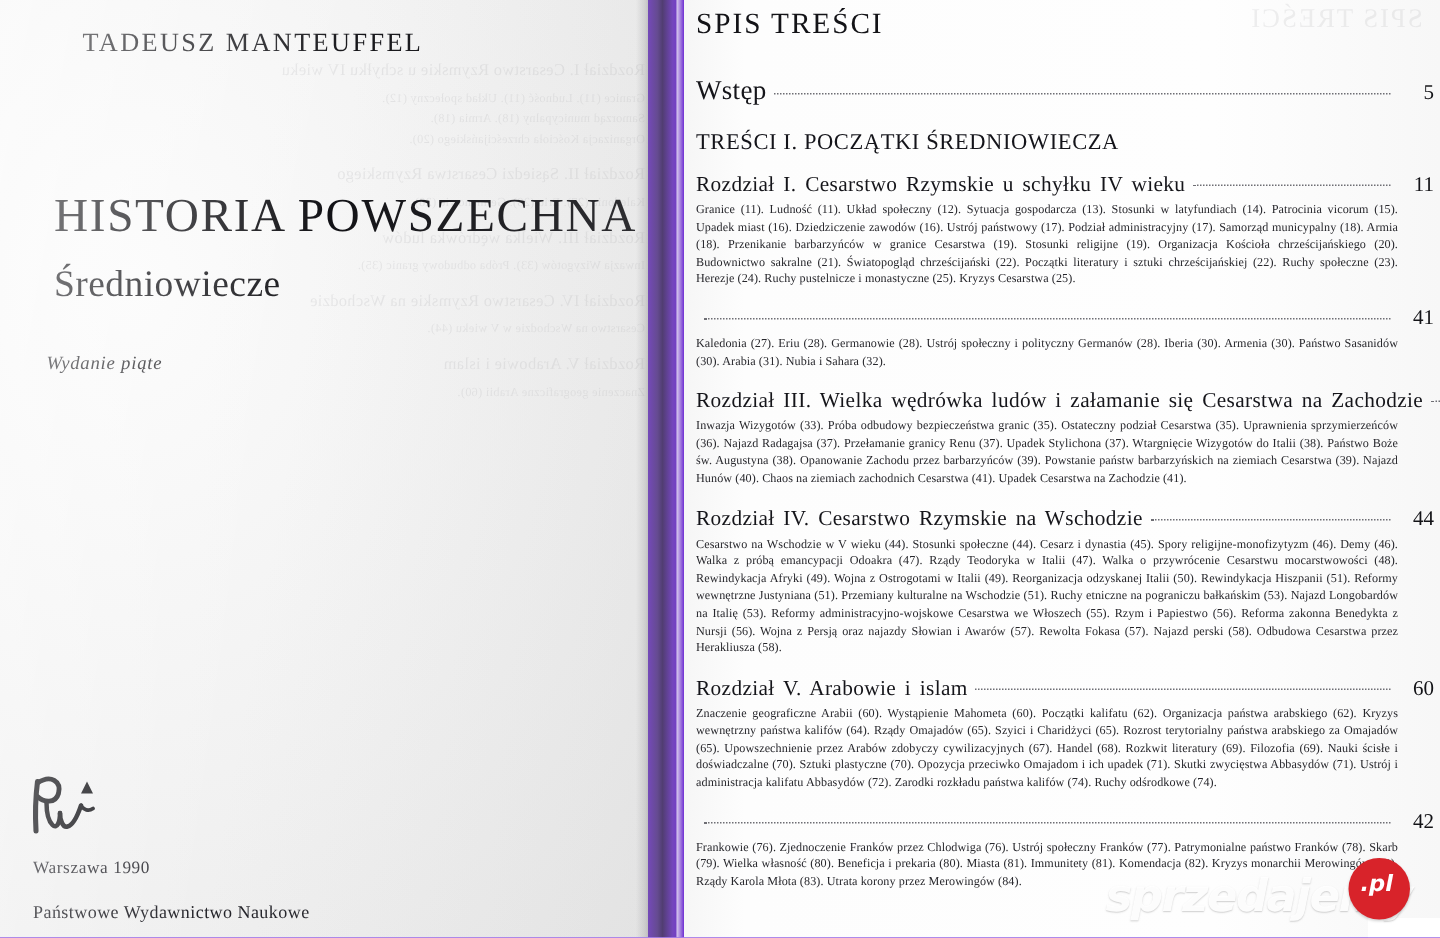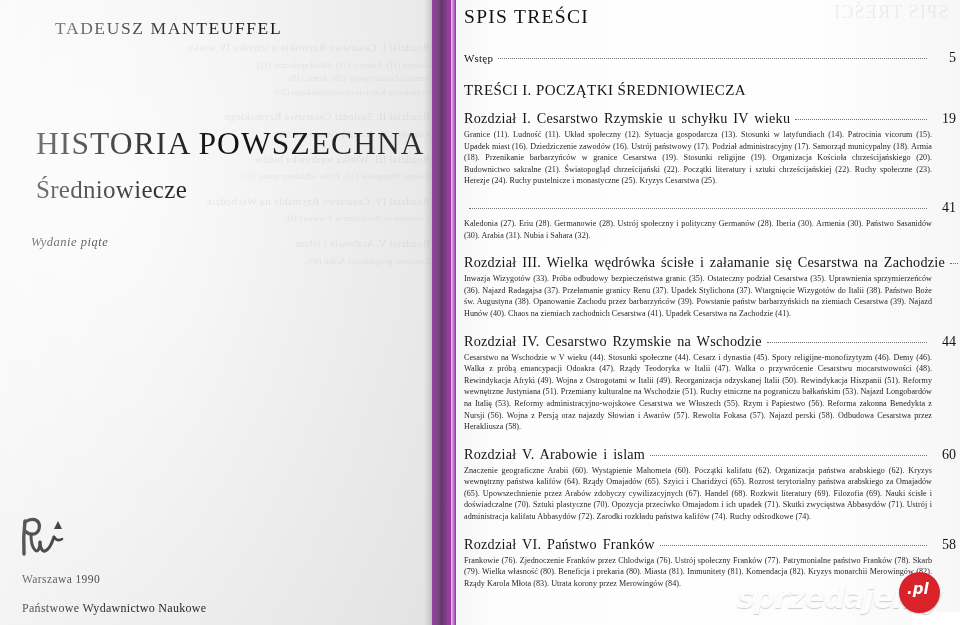--- a/index.html
+++ b/index.html
@@ -4,21 +4,21 @@
 <style>
   html,body{margin:0;padding:0;}
   body{
     width:960px;height:625px;overflow:hidden;
     background:#ffffff;
     font-family:"Liberation Serif", serif;
     -webkit-font-smoothing:antialiased;
   }
   .scan{
     position:relative;width:960px;height:625px;overflow:hidden;
-    background:#a21caf;
+    background:#6d28d9;
   }
 
   
   .page-left{
     position:absolute;left:0;top:0;width:432px;height:625px;
     background:
       radial-gradient(ellipse at 20% 30%, #fbfbfb 0%, #f1f1f1 60%, #eaeaea 100%);
     overflow:hidden;
   }
   .page-left:after{ 
@@ -111,21 +111,21 @@
     border-bottom:1.5px dotted #6e6e74;
     transform:translateY(-3px);
     min-width:8px;
   }
   .pageno{
     white-space:nowrap;color:#131317;width:26px;text-align:right;
     flex:0 0 26px;
   }
 
   
-  .lvl-intro .entry-title{font-size:11px;letter-spacing:.2px;}
+  .lvl-intro .entry-title{font-size:18px;letter-spacing:.2px;}
   .lvl-intro .pageno{font-size:14px;}
 
   
   .part-head{
     font-size:15px;letter-spacing:.4px;color:#14141a;
     margin:16px 0 11px 0;
   }
 
   
   .lvl-ch .entry-title{font-size:14.2px;letter-spacing:.25px;word-spacing:2px;}
@@ -239,38 +239,38 @@
           <span class="pageno">5</span>
         </div>
       </div>
 
       <div class="part-head">TREŚCI I. POCZĄTKI ŚREDNIOWIECZA</div>
 
       <div class="entry lvl-ch">
         <div class="entry-top">
           <span class="entry-title">Rozdział I. Cesarstwo Rzymskie u schyłku IV wieku</span>
           <span class="dots"></span>
-          <span class="pageno">19</span>
+          <span class="pageno">11</span>
         </div>
         <div class="sub">Granice (11). Ludność (11). Układ społeczny (12). Sytuacja gospodarcza (13). Stosunki w latyfundiach (14). Patrocinia vicorum (15). Upadek miast (16). Dziedziczenie zawodów (16). Ustrój państwowy (17). Podział administracyjny (17). Samorząd municypalny (18). Armia (18). Przenikanie barbarzyńców w granice Cesarstwa (19). Stosunki religijne (19). Organizacja Kościoła chrześcijańskiego (20). Budownictwo sakralne (21). Światopogląd chrześcijański (22). Początki literatury i sztuki chrześcijańskiej (22). Ruchy społeczne (23). Herezje (24). Ruchy pustelnicze i monastyczne (25). Kryzys Cesarstwa (25).</div>
       </div>
       <div class="gap-md"></div>
 
       <div class="entry lvl-ch">
         <div class="entry-top">
           <span class="dots"></span>
           <span class="pageno">41</span>
         </div>
         <div class="sub">Kaledonia (27). Eriu (28). Germanowie (28). Ustrój społeczny i polityczny Germanów (28). Iberia (30). Armenia (30). Państwo Sasanidów (30). Arabia (31). Nubia i Sahara (32).</div>
       </div>
       <div class="gap-md"></div>
 
       <div class="entry lvl-ch">
         <div class="entry-top">
-          <span class="entry-title">Rozdział III. Wielka wędrówka ścisłe i załamanie się Cesarstwa na Zachodzie</span>
+          <span class="entry-title">Rozdział III. Wielka wędrówka ludów i załamanie się Cesarstwa na Zachodzie</span>
           <span class="dots"></span>
 
         </div>
         <div class="sub">Inwazja Wizygotów (33). Próba odbudowy bezpieczeństwa granic (35). Ostateczny podział Cesarstwa (35). Uprawnienia sprzymierzeńców (36). Najazd Radagajsa (37). Przełamanie granicy Renu (37). Upadek Stylichona (37). Wtargnięcie Wizygotów do Italii (38). Państwo Boże św. Augustyna (38). Opanowanie Zachodu przez barbarzyńców (39). Powstanie państw barbarzyńskich na ziemiach Cesarstwa (39). Najazd Hunów (40). Chaos na ziemiach zachodnich Cesarstwa (41). Upadek Cesarstwa na Zachodzie (41).</div>
       </div>
       <div class="gap-md"></div>
 
       <div class="entry lvl-ch">
         <div class="entry-top">
           <span class="entry-title">Rozdział IV. Cesarstwo Rzymskie na Wschodzie</span>
@@ -286,23 +286,22 @@
           <span class="entry-title">Rozdział V. Arabowie i islam</span>
           <span class="dots"></span>
           <span class="pageno">60</span>
         </div>
         <div class="sub">Znaczenie geograficzne Arabii (60). Wystąpienie Mahometa (60). Początki kalifatu (62). Organizacja państwa arabskiego (62). Kryzys wewnętrzny państwa kalifów (64). Rządy Omajadów (65). Szyici i Charidżyci (65). Rozrost terytorialny państwa arabskiego za Omajadów (65). Upowszechnienie przez Arabów zdobyczy cywilizacyjnych (67). Handel (68). Rozkwit literatury (69). Filozofia (69). Nauki ścisłe i doświadczalne (70). Sztuki plastyczne (70). Opozycja przeciwko Omajadom i ich upadek (71). Skutki zwycięstwa Abbasydów (71). Ustrój i administracja kalifatu Abbasydów (72). Zarodki rozkładu państwa kalifów (74). Ruchy odśrodkowe (74).</div>
       </div>
       <div class="gap-md"></div>
 
       <div class="entry lvl-ch">
         <div class="entry-top">
-          <span class="entry-title">Rozdział VI. Państwo Franków</span>
-          <span class="dots"></span>
-          <span class="pageno">58</span>
+          <span class="dots"></span>
+          <span class="pageno">42</span>
         </div>
         <div class="sub">Frankowie (76). Zjednoczenie Franków przez Chlodwiga (76). Ustrój społeczny Franków (77). Patrymonialne państwo Franków (78). Skarb (79). Wielka własność (80). Beneficja i prekaria (80). Miasta (81). Immunitety (81). Komendacja (82). Kryzys monarchii Merowingów (82). Rządy Karola Młota (83). Utrata korony przez Merowingów (84).</div>
       </div>
 
     </div>
 
     <div class="scan-trim"></div>
   </div>
 
   <div class="watermark">

